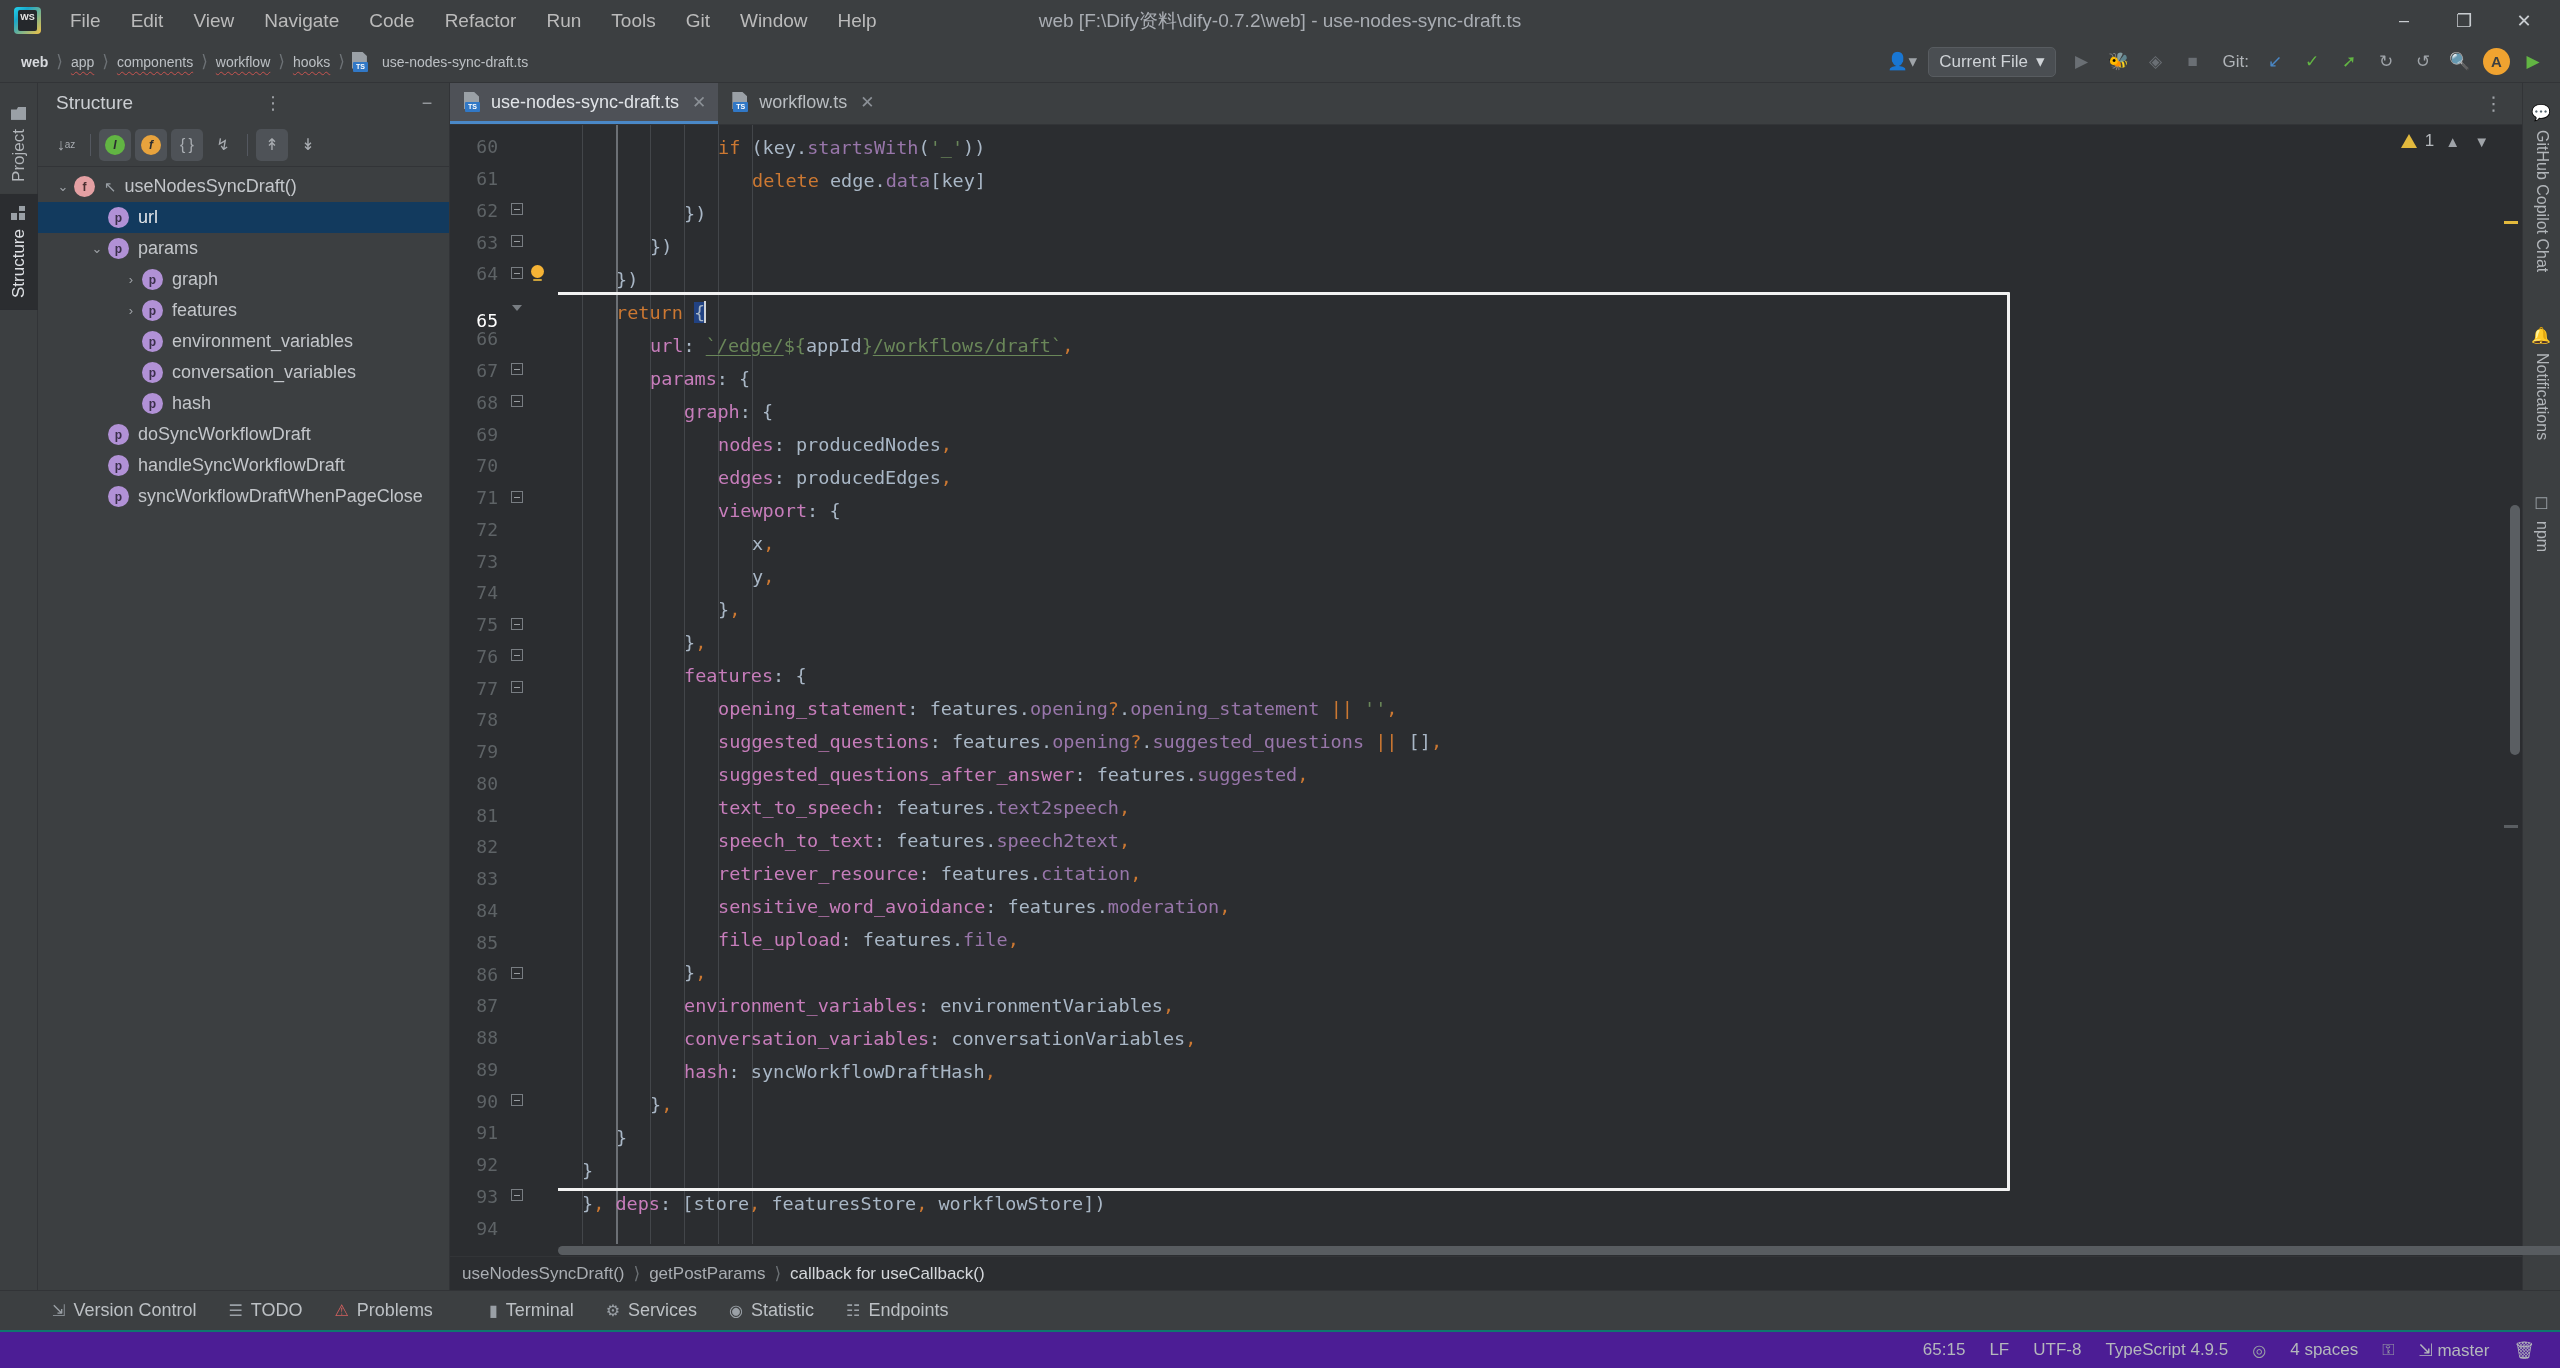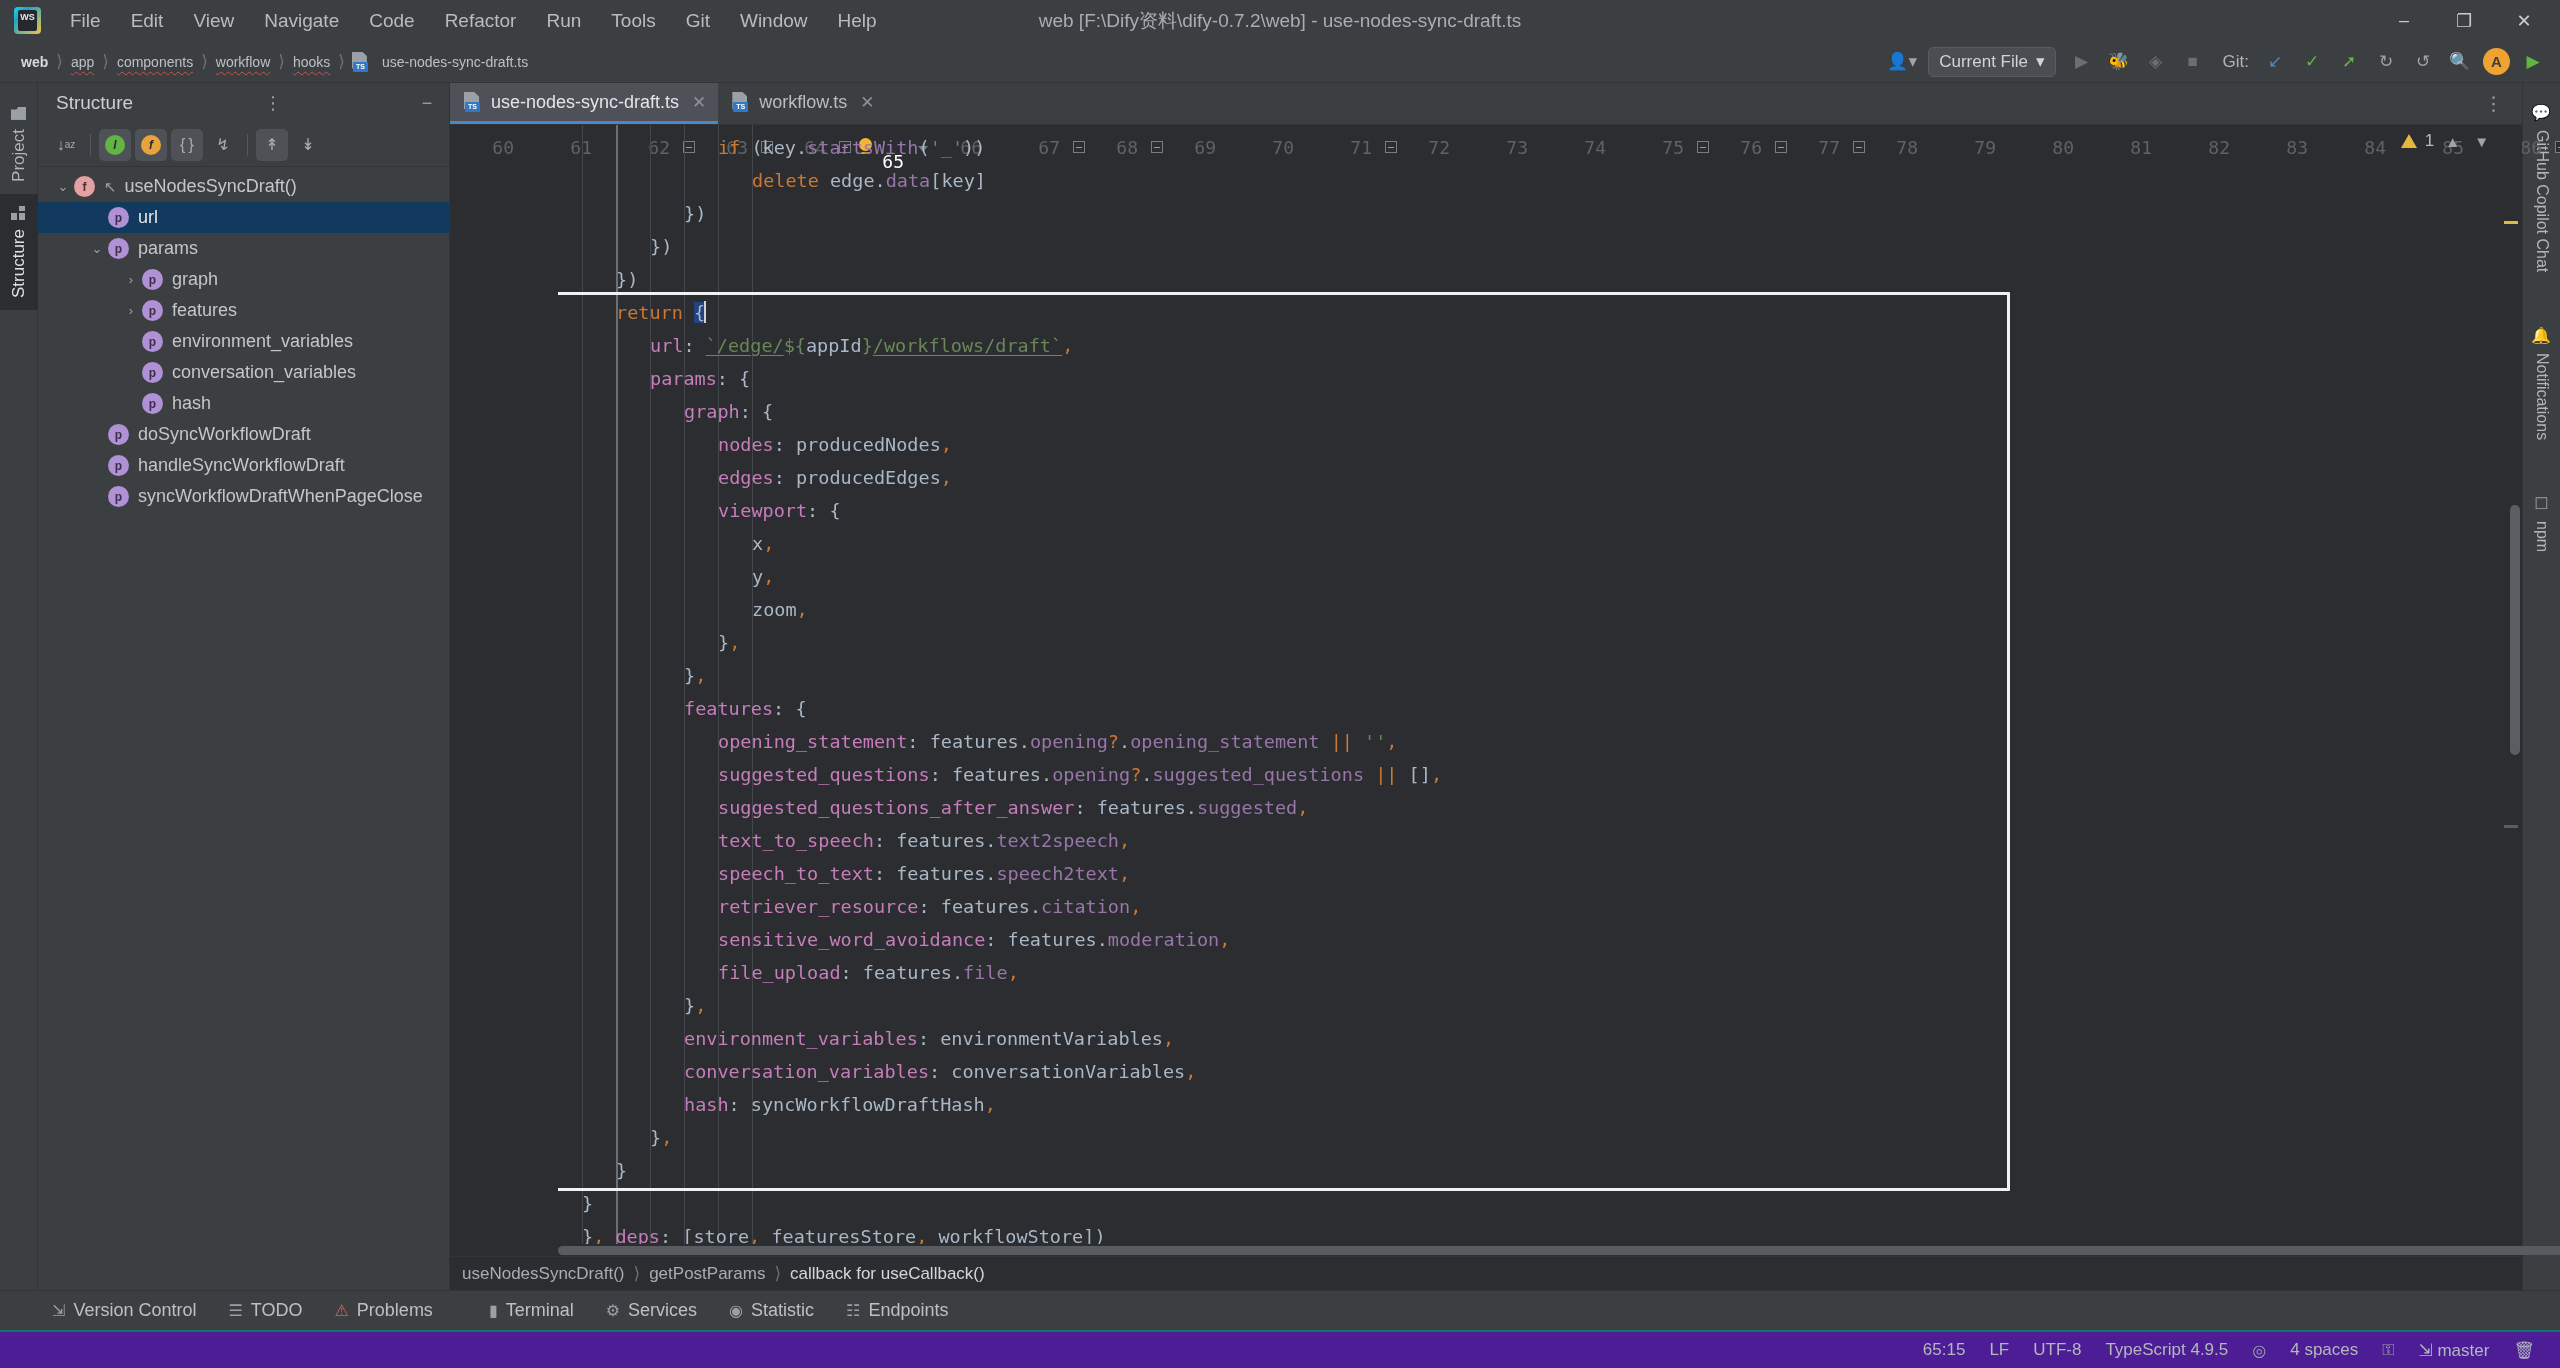--- a/index.html
+++ b/index.html
@@ -214,23 +214,22 @@
   .tabbar-right { margin-left: auto; display: flex; align-items: center;
     padding-right: 10px; }
   .tabbar-right .dots { color: #a0a4a9; font-size: 19px; padding: 0 8px;
     letter-spacing: 1px; }
 
   .editor-body { flex: 1 1 auto; display: flex; position: relative;
     min-height: 0; background: #2b2d30; }
 
   .gutter {
     width: 108px; flex: 0 0 108px; background: #2b2d30;
-    display: flex; flex-direction: row; position: relative;
+    display: flex; flex-direction: column; position: relative;
     padding-top: 6px;
-    padding-left: 16px;
   }
   .gline {
     height: 33px; display: flex; align-items: center; position: relative;
   }
   .gline .num {
     width: 56px; text-align: right; padding-right: 8px;
     font-family: "DejaVu Sans Mono", monospace; font-size: 18px; color: #5e6366;
   }
   .gline.cur .num { color: #ffffff; margin-top: 28px; }
   .fold {
@@ -721,21 +720,20 @@
           <div class="cline"><span style="display:inline-block;width:52px"></span><span class="brc">}</span><span class="brc">)</span></div>
           <div class="cline cur"><span style="display:inline-block;width:52px"></span><span class="kw">return</span><span class="pl"> </span><span class="sel-char brc">{</span><span class="caret"></span></div>
           <div class="cline"><span style="display:inline-block;width:86px"></span><span class="prop">url</span><span class="pl">:</span><span class="pl"> </span><span class="strl">`/edge/</span><span class="str">${</span><span class="pl">appId</span><span class="str">}</span><span class="strl">/workflows/draft`</span><span class="comma">,</span></div>
           <div class="cline"><span style="display:inline-block;width:86px"></span><span class="prop">params</span><span class="pl">:</span><span class="pl"> </span><span class="brc">{</span></div>
           <div class="cline"><span style="display:inline-block;width:120px"></span><span class="prop">graph</span><span class="pl">:</span><span class="pl"> </span><span class="brc">{</span></div>
           <div class="cline"><span style="display:inline-block;width:154px"></span><span class="prop">nodes</span><span class="pl">:</span><span class="pl"> </span><span class="pl">producedNodes</span><span class="comma">,</span></div>
           <div class="cline"><span style="display:inline-block;width:154px"></span><span class="prop">edges</span><span class="pl">:</span><span class="pl"> </span><span class="pl">producedEdges</span><span class="comma">,</span></div>
           <div class="cline"><span style="display:inline-block;width:154px"></span><span class="prop">viewport</span><span class="pl">:</span><span class="pl"> </span><span class="brc">{</span></div>
           <div class="cline"><span style="display:inline-block;width:188px"></span><span class="pl">x</span><span class="comma">,</span></div>
           <div class="cline"><span style="display:inline-block;width:188px"></span><span class="pl">y</span><span class="comma">,</span></div>
-          <div class="cline"><span style="display:inline-block;width:188px"></span><span class="pl">zoom</span><span class="comma">,</span></div>
           <div class="cline"><span style="display:inline-block;width:154px"></span><span class="brc">}</span><span class="comma">,</span></div>
           <div class="cline"><span style="display:inline-block;width:120px"></span><span class="brc">}</span><span class="comma">,</span></div>
           <div class="cline"><span style="display:inline-block;width:120px"></span><span class="prop">features</span><span class="pl">:</span><span class="pl"> </span><span class="brc">{</span></div>
           <div class="cline"><span style="display:inline-block;width:154px"></span><span class="prop">opening_statement</span><span class="pl">:</span><span class="pl"> </span><span class="pl">features</span><span class="pl">.</span><span class="fld">opening</span><span class="kw">?</span><span class="pl">.</span><span class="fld">opening_statement</span><span class="pl"> </span><span class="kw">|</span><span class="kw">|</span><span class="pl"> </span><span class="str">''</span><span class="comma">,</span></div>
           <div class="cline"><span style="display:inline-block;width:154px"></span><span class="prop">suggested_questions</span><span class="pl">:</span><span class="pl"> </span><span class="pl">features</span><span class="pl">.</span><span class="fld">opening</span><span class="kw">?</span><span class="pl">.</span><span class="fld">suggested_questions</span><span class="pl"> </span><span class="kw">|</span><span class="kw">|</span><span class="pl"> </span><span class="brc">[</span><span class="brc">]</span><span class="comma">,</span></div>
           <div class="cline"><span style="display:inline-block;width:154px"></span><span class="prop">suggested_questions_after_answer</span><span class="pl">:</span><span class="pl"> </span><span class="pl">features</span><span class="pl">.</span><span class="fld">suggested</span><span class="comma">,</span></div>
           <div class="cline"><span style="display:inline-block;width:154px"></span><span class="prop">text_to_speech</span><span class="pl">:</span><span class="pl"> </span><span class="pl">features</span><span class="pl">.</span><span class="fld">text2speech</span><span class="comma">,</span></div>
           <div class="cline"><span style="display:inline-block;width:154px"></span><span class="prop">speech_to_text</span><span class="pl">:</span><span class="pl"> </span><span class="pl">features</span><span class="pl">.</span><span class="fld">speech2text</span><span class="comma">,</span></div>
           <div class="cline"><span style="display:inline-block;width:154px"></span><span class="prop">retriever_resource</span><span class="pl">:</span><span class="pl"> </span><span class="pl">features</span><span class="pl">.</span><span class="fld">citation</span><span class="comma">,</span></div>
           <div class="cline"><span style="display:inline-block;width:154px"></span><span class="prop">sensitive_word_avoidance</span><span class="pl">:</span><span class="pl"> </span><span class="pl">features</span><span class="pl">.</span><span class="fld">moderation</span><span class="comma">,</span></div>

